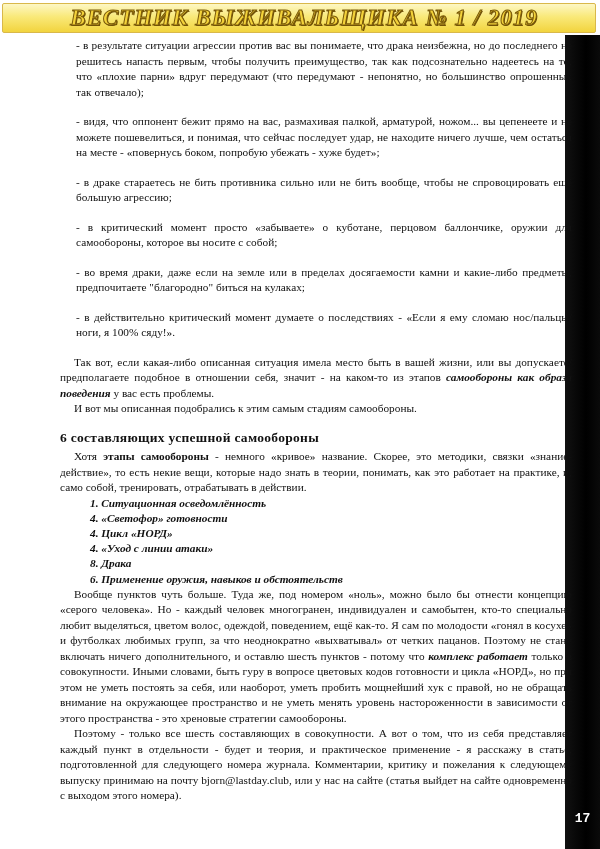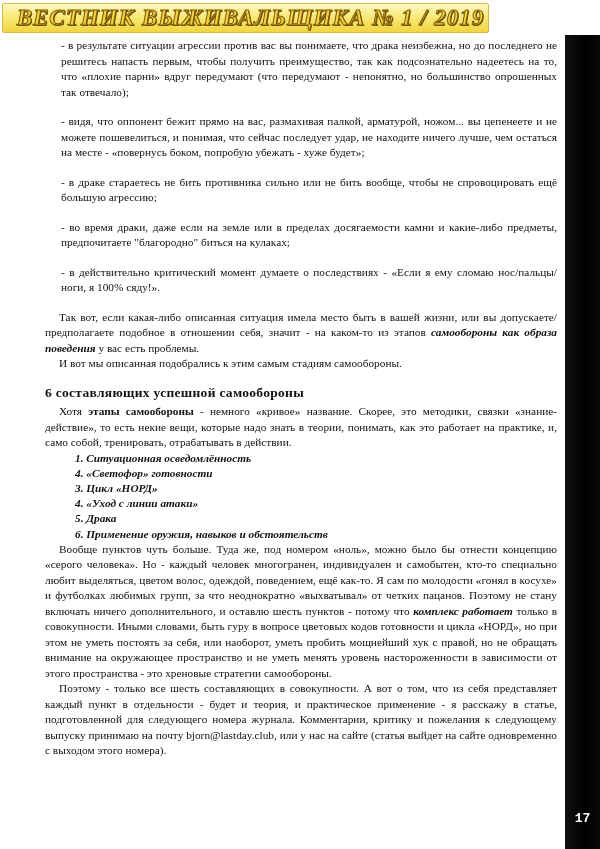--- a/index.html
+++ b/index.html
@@ -1,28 +1,28 @@
 <!DOCTYPE html>
 <html><head>
 <meta charset="utf-8">
 <style>
   html,body{margin:0;padding:0;}
   body{width:600px;height:849px;position:relative;background:#fff;overflow:hidden;font-family:"Liberation Serif","DejaVu Serif",serif;color:#111;}
-  .header{position:absolute;left:2px;top:3px;width:487px;height:30px;
+  .header{position:absolute;left:2px;top:3px;width:594px;height:30px;
     background:linear-gradient(to bottom,#fdf7c4 0%,#f9e97a 45%,#f2d43e 100%);
     border:1px solid #d9b84a;border-radius:2px;box-sizing:border-box;
     display:flex;align-items:center;justify-content:center;}
   .header-title{font-family:"Liberation Serif","DejaVu Serif",serif;font-style:italic;font-weight:bold;
     font-size:23px;letter-spacing:1px;color:#f3d23a;
     -webkit-text-stroke:1px #7a5a0a;text-shadow:1px 1px 0 #6b4b05;margin-left:10px;}
   .sidebar{position:absolute;left:565px;top:35px;width:35px;height:814px;
     background:linear-gradient(to right,#111 0%,#000 60%,#0a0a0a 100%);}
   .page-num{position:absolute;left:0;width:35px;top:776px;text-align:center;color:#fff;
     font-family:Liberation Mono, monospace;font-weight:bold;font-size:13px;}
-  .content{position:absolute;left:53px;top:38px;width:504px;font-size:11.3px;line-height:15.5px;text-align:justify;}
+  .content{position:absolute;left:68px;top:38px;width:504px;font-size:11.3px;line-height:15.5px;text-align:justify;}
   .content p{margin:0;}
   .bullet{padding-left:8px;margin-bottom:14px !important;}
   .para{text-indent:14px;}
   .full{margin-left:-8px !important;}
   .bi{font-weight:bold;font-style:italic;}
   .b{font-weight:bold;}
   h2{font-size:13.5px;font-weight:bold;text-align:left;margin:13px 0 4px 0;letter-spacing:0.3px;}
   ol.stages{list-style:none;margin:0;padding-left:30px;}
   ol.stages li{font-weight:bold;font-style:italic;line-height:15.2px;}
 </style>
@@ -34,34 +34,35 @@
 </div>
 
 <div class="sidebar">
   <div class="page-num">17</div>
 </div>
 
 <div class="content">
   <p class="bullet">- в результате ситуации агрессии против вас вы понимаете, что драка неизбежна, но до последнего не решитесь напасть первым, чтобы получить преимущество, так как подсознательно надеетесь на то, что «плохие парни» вдруг передумают (что передумают - непонятно, но большинство опрошенных так отвечало);</p>
   <p class="bullet">- видя, что оппонент бежит прямо на вас, размахивая палкой, арматурой, ножом... вы цепенеете и не можете пошевелиться, и понимая, что сейчас последует удар, не находите ничего лучше, чем остаться на месте - «повернусь боком, попробую убежать - хуже будет»;</p>
   <p class="bullet">- в драке стараетесь не бить противника сильно или не бить вообще, чтобы не спровоцировать ещё большую агрессию;</p>
+  <p class="bullet">- в критический момент просто «забываете» о куботане, перцовом баллончике, оружии для самообороны, которое вы носите с собой;</p>
   <p class="bullet">- во время драки, даже если на земле или в пределах досягаемости камни и какие-либо предметы, предпочитаете "благородно" биться на кулаках;</p>
   <p class="bullet">- в действительно критический момент думаете о последствиях - «Если я ему сломаю нос/пальцы/ноги, я 100% сяду!».</p>
 
   <p class="para full"><span>Так вот, если какая-либо описанная ситуация имела место быть в вашей жизни, или вы допускаете/предполагаете подобное в отношении себя, значит - на каком-то из этапов </span><span class="bi">самообороны как образа поведения</span><span> у вас есть проблемы.</span></p>
   <p class="para full">И вот мы описанная подобрались к этим самым стадиям самообороны.</p>
 
   <h2 class="full">6 составляющих успешной самообороны</h2>
 
   <p class="para full"><span>Хотя </span><span class="b">этапы самообороны</span><span> - немного «кривое» название. Скорее, это методики, связки «знание-действие», то есть некие вещи, которые надо знать в теории, понимать, как это работает на практике, и, само собой, тренировать, отрабатывать в действии.</span></p>
 
   <ol class="stages full">
     <li>1. Ситуационная осведомлённость</li>
     <li>4. «Светофор» готовности</li>
-    <li>3. Цикл «НОРД»</li>
+    <li>4. Цикл «НОРД»</li>
     <li>4. «Уход с линии атаки»</li>
-    <li>5. Драка</li>
+    <li>8. Драка</li>
     <li>6. Применение оружия, навыков и обстоятельств</li>
   </ol>
 
   <p class="para full"><span>Вообще пунктов чуть больше. Туда же, под номером «ноль», можно было бы отнести концепцию «серого человека». Но - каждый человек многогранен, индивидуален и самобытен, кто-то специально любит выделяться, цветом волос, одеждой, поведением, ещё как-то. Я сам по молодости «гонял в косухе» и футболках любимых групп, за что неоднократно «выхватывал» от четких пацанов. Поэтому не стану включать ничего дополнительного, и оставлю шесть пунктов - потому что </span><span class="bi">комплекс работает</span><span> только в совокупности. Иными словами, быть гуру в вопросе цветовых кодов готовности и цикла «НОРД», но при этом не уметь постоять за себя, или наоборот, уметь пробить мощнейший хук с правой, но не обращать внимание на окружающее пространство и не уметь менять уровень настороженности в зависимости от этого пространства - это хреновые стратегии самообороны.</span></p>
   <p class="para full">Поэтому - только все шесть составляющих в совокупности. А вот о том, что из себя представляет каждый пункт в отдельности - будет и теория, и практическое применение - я расскажу в статье, подготовленной для следующего номера журнала. Комментарии, критику и пожелания к следующему выпуску принимаю на почту bjorn@lastday.club, или у нас на сайте (статья выйдет на сайте одновременно с выходом этого номера).</p>
 </div>
 
 </body></html>

